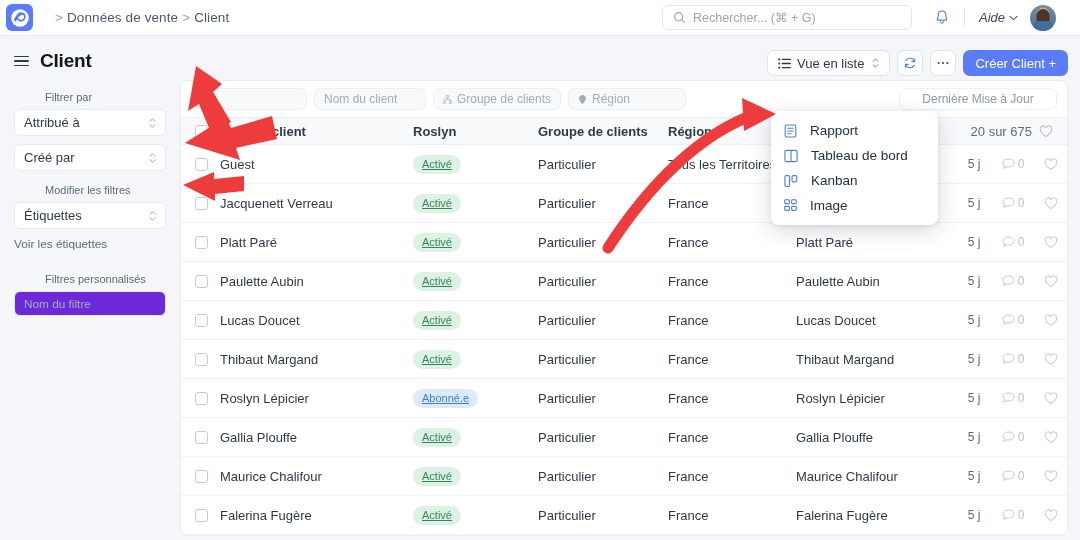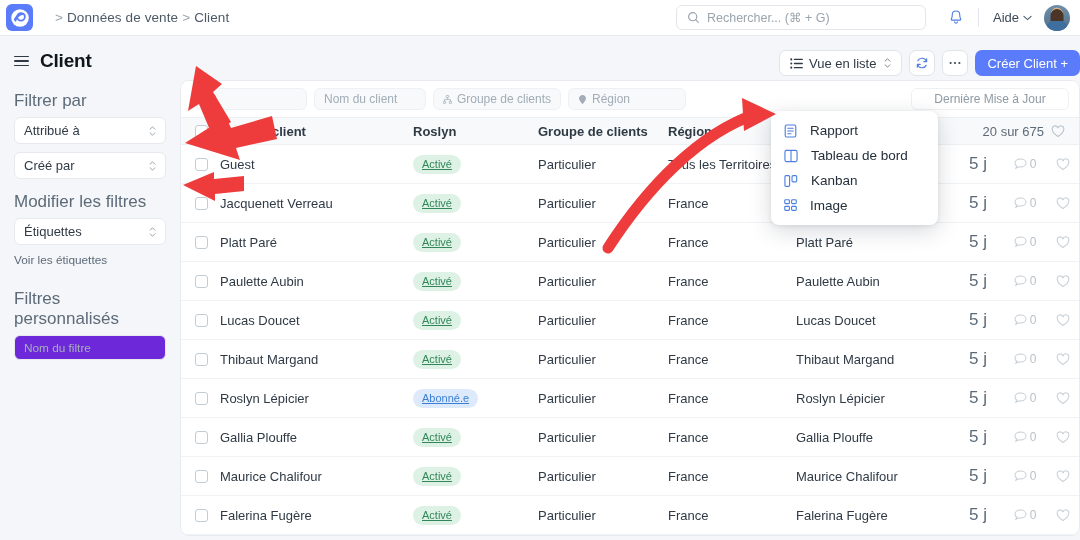--- a/index.html
+++ b/index.html
@@ -27,34 +27,34 @@
   }
   .logo svg { display: block; }
   .breadcrumb {
     margin-left: 18px;
     font-size: 13.5px; color: #4c5a67; letter-spacing: .1px;
     white-space: nowrap;
   }
   .breadcrumb .sep { color: #9aa5ae; margin: 0 4px; }
   .nav-right {
     margin-left: auto; display: flex; align-items: center; gap: 0;
-    padding-right: 10px;
+    padding-right: 24px;
   }
   .search-box {
     width: 250px; height: 25px;
     border: 1px solid #e3e7eb; border-radius: 6px;
     background: #fff;
     display: flex; align-items: center; gap: 7px;
     padding: 0 10px;
     font-size: 12.5px; color: #9aa5ae;
   }
   .bell { margin-left: 22px; display: flex; align-items: center; }
   .divider-v { width: 1px; height: 19px; background: #e3e7eb; margin: 0 14px; }
   .help {
-    font-size: 13px; color: #3c4a57; display: flex; align-items: center; gap: 4px;
+    font-size: 13px; color: #3c4a57; display: flex; align-items: center; gap: 4px; font-style: italic;
   }
   .avatar {
     width: 26px; height: 26px; border-radius: 50%; margin-left: 12px;
     background: radial-gradient(circle at 50% 32%, #d8b08a 0 26%, transparent 27%),
                 linear-gradient(#6f8ea8, #51708c);
     position: relative; overflow: hidden; flex: none;
   }
   .avatar::after {
     content: ""; position: absolute; left: 50%; top: 56%;
     width: 22px; height: 18px; transform: translateX(-50%);
@@ -76,37 +76,37 @@
   }
   .page-title-row {
     display: flex; align-items: center; gap: 11px;
     height: 42px; padding-top: 8px;
   }
   .hamburger { display: flex; flex-direction: column; gap: 3px; }
   .hamburger i { display: block; width: 15px; height: 1.6px; background: #2f3a45; border-radius: 2px; }
   .page-title { font-size: 19px; font-weight: bold; color: #10161d; letter-spacing: -.2px; }
 
   .filter-label {
-    font-size: 17px; color: #5d6b78; margin-top: 13px; margin-bottom: 6px;
+    font-size: 11px; color: #5d6b78; margin-top: 13px; margin-bottom: 6px; margin-left: 31px;
   }
   .select-box {
     height: 27px; background: #fff; border: 1px solid #e6eaee; border-radius: 6px;
     display: flex; align-items: center; justify-content: space-between;
     padding: 0 9px; font-size: 13px; color: #2f3a45; margin-bottom: 8px;
   }
   .select-box .caret { display: flex; flex-direction: column; gap: 2px; color: #8b97a2; }
   .link-text { font-size: 11.8px; color: #5d6b78; margin-top: 3px; }
   .filter-input {
     height: 25px; background: #6d28d9; border: 1px solid #e6eaee; border-radius: 6px;
     display: flex; align-items: center; padding: 0 9px;
     font-size: 11.8px; color: #a6b0ba; margin-top: 6px;
   }
 
   
-  .main { flex: 1; position: relative; }
+  .main { flex: 1; position: relative; padding-right: 12px; }
 
   .toolbar {
     height: 44px; display: flex; align-items: center; justify-content: flex-end;
     gap: 7px; padding-top: 10px;
   }
   .btn {
     height: 26px; border: 1px solid #e0e5ea; background: #fff; border-radius: 7px;
     display: flex; align-items: center; gap: 6px; padding: 0 10px;
     font-size: 13px; color: #2f3a45; white-space: nowrap;
   }
@@ -168,21 +168,21 @@
   }
   .cb {
     width: 13px; height: 13px; border: 1.4px solid #c3cbd3; border-radius: 3px;
     background: #fff; flex: none;
   }
   .c-name { width: 205px; padding-left: 12px; }
   .c-status { width: 125px; }
   .c-group { width: 130px; }
   .c-region { width: 128px; }
   .c-owner { flex: 1; }
-  .c-time { width: 34px; font-size: 17px; color: #5d6b78; text-align: left; }
+  .c-time { width: 34px; font-size: 12px; color: #5d6b78; text-align: center; }
   .c-comments { width: 44px; display: flex; align-items: center; justify-content: center;
                 gap: 3px; font-size: 12px; color: #b8c1c9; }
   .c-fav { width: 32px; display: flex; justify-content: center; color: #b8c1c9; }
 
   .badge {
     display: inline-flex; align-items: center; height: 19px; padding: 0 9px;
     border-radius: 10px; font-size: 11px; font-weight: 500; text-decoration: underline;
   }
   .badge.green { background: #ddf2e4; color: #32865a; }
   .badge.blue  { background: #ddeafc; color: #3b7fd4; }

